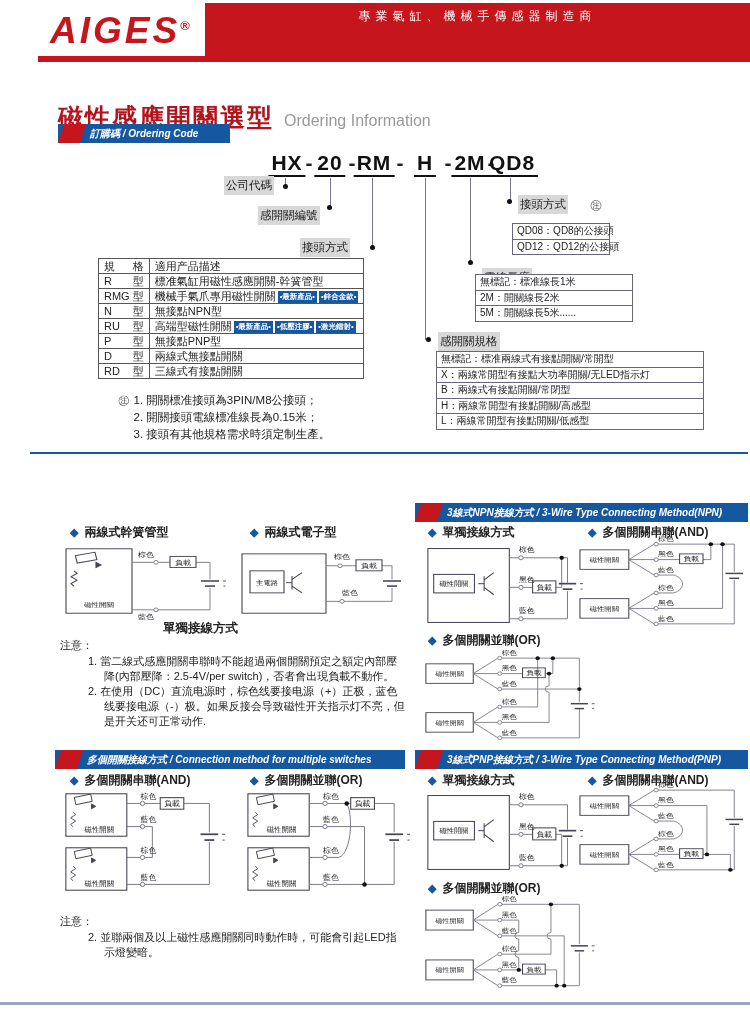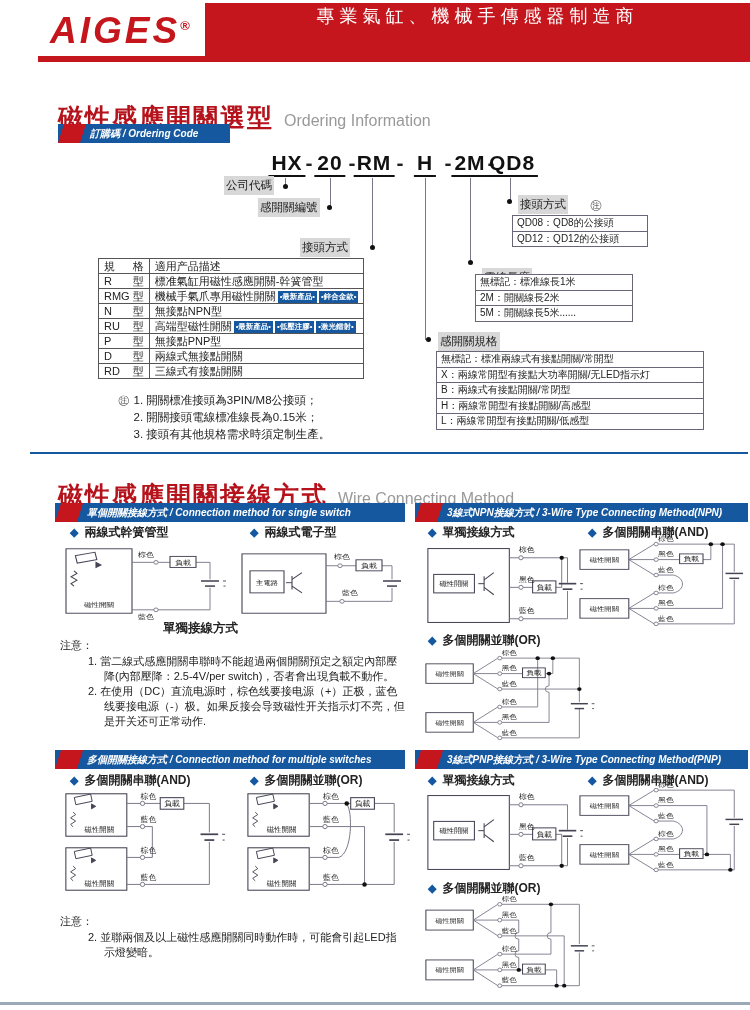--- a/index.html
+++ b/index.html
@@ -6,21 +6,21 @@
   .page{position:relative;width:750px;height:1010px;background:#fff;overflow:hidden;
         font-family:"Liberation Sans",sans-serif;color:#222;}
   
   .logo{position:absolute;left:50px;top:10px;color:#c4161c;font-size:37px;font-weight:bold;
         font-style:italic;letter-spacing:3px;}
   .logo sup{font-size:13px;font-style:normal;}
   .hdr-banner{position:absolute;left:205px;top:3px;width:545px;height:59px;background:#c4161c;
         color:#fff;text-align:center;}
   .hdr-en{font-size:23px;font-weight:bold;font-family:"Liberation Serif",serif;line-height:29px;
         margin-top:2px;letter-spacing:.5px;}
-  .hdr-zh{font-size:18px;line-height:26px;letter-spacing:5px;}
+  .hdr-zh{font-size:12px;line-height:26px;letter-spacing:5px;}
   .hdr-bar{position:absolute;left:38px;top:56px;width:712px;height:6px;background:#c4161c;}
   
   .sec-title{position:absolute;white-space:nowrap;margin-top:13px;}
   .sec-title .zh{font-size:25px;font-weight:bold;color:#b5121b;letter-spacing:2px;}
   .sec-title .en{font-size:16px;color:#999;margin-left:10px;}
   
   .banner{position:absolute;height:19px;background:#1558a0;color:#fff;font-size:10px;
         line-height:19px;font-weight:bold;font-style:italic;padding-left:32px;box-sizing:border-box;
         white-space:nowrap;overflow:hidden;}
   .banner::before{content:"";position:absolute;left:3px;top:0;width:22px;height:19px;
@@ -124,25 +124,25 @@
   <div class="vline" style="left:372px;top:178px;height:70px"></div>
   <div class="hdot" style="left:370px;top:245px"></div>
   <div class="vline" style="left:425px;top:178px;height:162px"></div>
   <div class="hdot" style="left:426px;top:337px"></div>
   <div class="vline" style="left:470px;top:178px;height:84px"></div>
   <div class="hdot" style="left:468px;top:260px"></div>
   <div class="vline" style="left:510px;top:178px;height:24px"></div>
   <div class="hdot" style="left:507px;top:199px"></div>
 
   <div class="glabel" style="left:224px;top:176px">公司代碼</div>
-  <div class="glabel" style="left:258px;top:198px">感開關編號</div>
+  <div class="glabel" style="left:258px;top:206px">感開關編號</div>
   <div class="glabel" style="left:300px;top:238px">接頭方式</div>
   <div class="glabel" style="left:518px;top:195px">接頭方式</div>
   <div class="notemark" style="left:590px;top:197px">㊟</div>
-  <div class="lbox" style="left:512px;top:216px;width:136px">
+  <div class="lbox" style="left:512px;top:224px;width:98px">
     <div>QD08：QD8的公接頭</div>
     <div>QD12：QD12的公接頭</div>
   </div>
   <div class="glabel" style="left:482px;top:268px">電線長度</div>
   <div class="lbox" style="left:475px;top:275px;width:158px">
     <div>無標記：標准線長1米</div>
     <div>2M：開關線長2米</div>
     <div>5M：開關線長5米......</div>
   </div>
   <div class="glabel" style="left:438px;top:332px">感開關規格</div>
@@ -195,25 +195,21 @@
     <span class="mark">㊟</span>
     <span>
       <div>1. 開關標准接頭為3PIN/M8公接頭；</div>
       <div>2. 開關接頭電線標准線長為0.15米；</div>
       <div>3. 接頭有其他規格需求時須定制生產。</div>
     </span>
   </div>
 
   <div class="divider"></div>
 
-  <div class="sec-title" style="left:58px;top:466px">
-    <span class="zh">磁性感應開關接線方式</span><span class="en">Wire Connecting Method</span>
-  </div>
-
-  <div class="banner" style="left:55px;top:503px;width:350px"><span>單個開關接線方式 / Connection method for single switch</span></div>
+
   <div class="banner" style="left:415px;top:503px;width:333px"><span>3線式NPN接線方式 / 3-Wire Type Connecting Method(NPN)</span></div>
 
   <div class="subhead" style="left:70px;top:524px"><span class="dia">◆</span><span>兩線式幹簧管型</span></div>
   <div class="subhead" style="left:250px;top:524px"><span class="dia">◆</span><span>兩線式電子型</span></div>
   <div class="subhead" style="left:428px;top:524px"><span class="dia">◆</span><span>單獨接線方式</span></div>
   <div class="subhead" style="left:588px;top:524px"><span class="dia">◆</span><span>多個開關串聯(AND)</span></div>
 
   <div class="diag" style="left:58px;top:542px">
     <svg width="170" height="78" viewBox="0 0 170 92" preserveAspectRatio="none">
       <rect class="comp" x="8" y="8" width="66" height="76"></rect>

